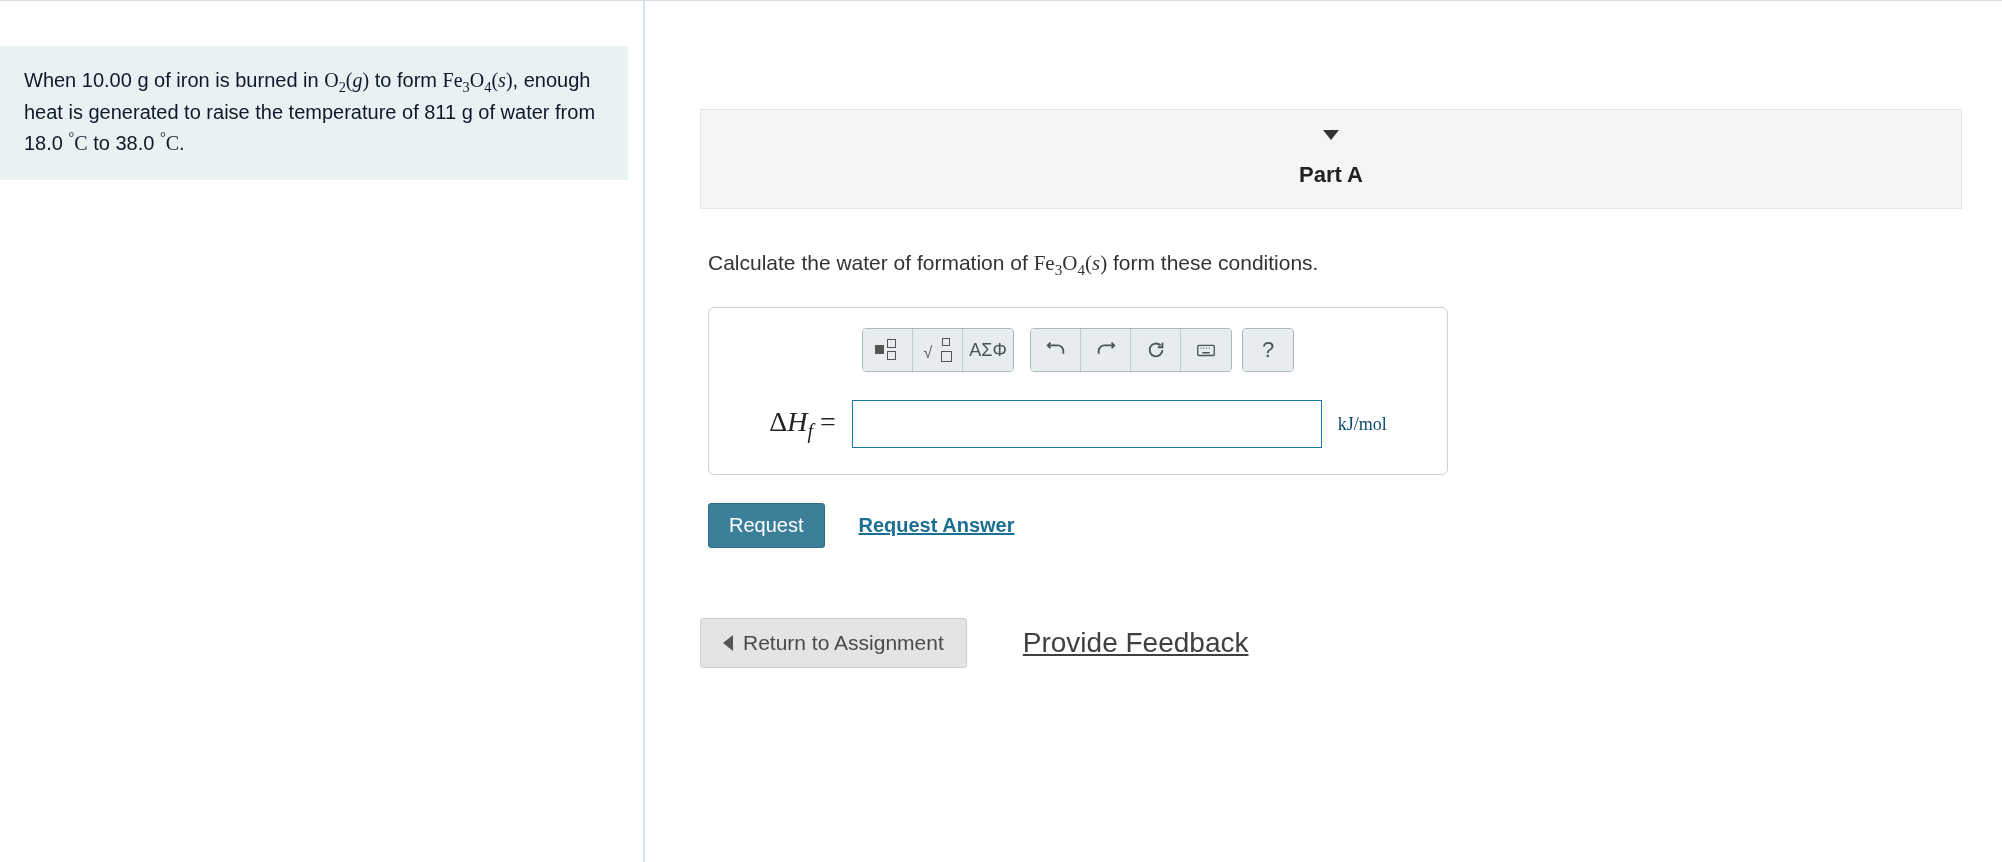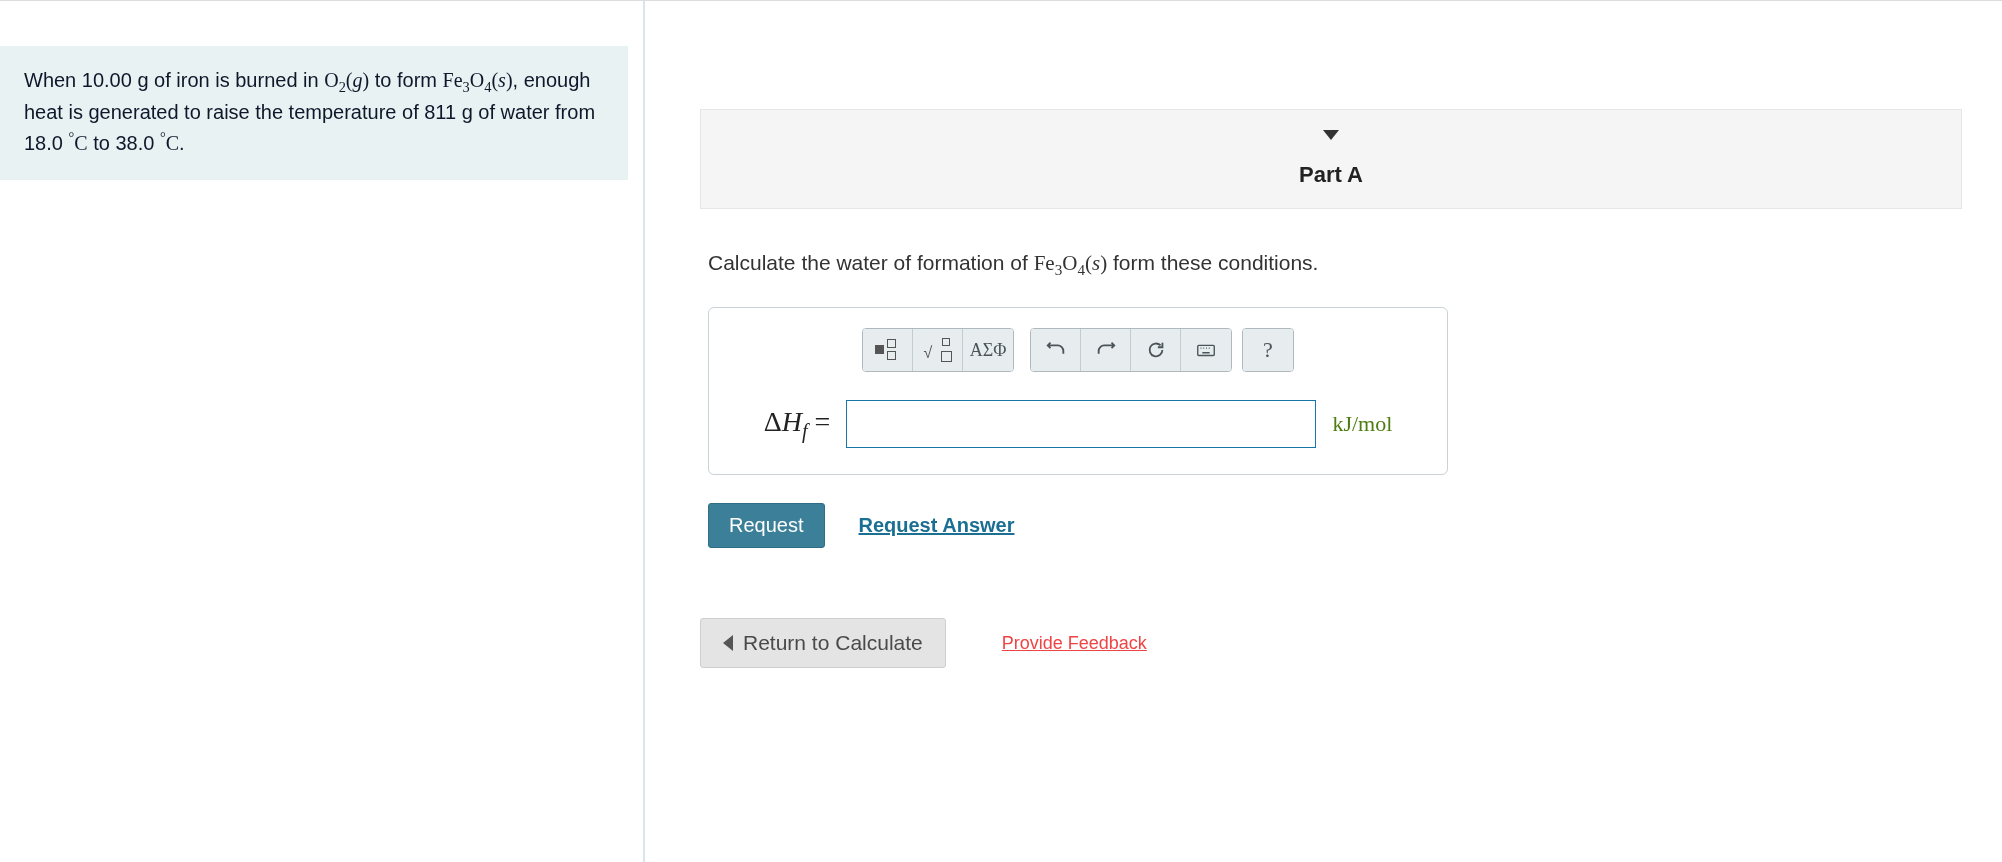--- a/index.html
+++ b/index.html
@@ -87,21 +87,21 @@
     align-items: center;
     justify-content: center;
     font-size: 18px;
     color: #4a5459;
     cursor: pointer;
   }
   .tool-btn:last-child { border-right: none; }
   .tool-group.single { margin-left: 10px; }
   .tool-group.spaced { margin-left: 16px; }
   .tool-btn svg { width: 22px; height: 22px; }
-  .tool-btn .glyph { font-family: Liberation Serif, serif; }
+  .tool-btn .glyph { font-family: Liberation Sans, sans-serif; }
   .tool-btn.template-icon { position: relative; }
   .template-ico {
     width: 26px; height: 22px; position: relative;
   }
   .template-ico .sq { position: absolute; width: 9px; height: 9px; border: 1px solid #555; }
   .template-ico .sq.fill { background:#555; }
   .math-toolbox {
     width: 28px; height: 24px; position: relative;
   }
   .math-toolbox .small-sq { position:absolute; width:8px; height:8px; border:1px solid #555; top:0; right:2px; }
@@ -123,22 +123,22 @@
     width: 470px;
     height: 48px;
     border: 1px solid #1877a8;
     background: #fff;
     padding: 0 10px;
     font-size: 20px;
     outline: none;
   }
   .units {
     font-family: "Times New Roman", serif;
-    font-size: 22px;
-    color: #4d7c0f;
+    font-size: 18px;
+    color: #0c4a6e;
     white-space: nowrap;
   }
   .actions {
     margin: 28px 0 0 8px;
     display: flex;
     align-items: center;
     gap: 34px;
   }
   .submit-btn {
     background: #3b7f99;
@@ -174,22 +174,22 @@
     align-items: center;
     gap: 10px;
   }
   .chevron-left {
     width:0;height:0;
     border-top:8px solid transparent;
     border-bottom:8px solid transparent;
     border-right:10px solid #555;
   }
   .feedback-link {
-    color: #ef4444;
-    font-size: 18px;
+    color: #404040;
+    font-size: 28px;
     text-decoration: underline;
     cursor: pointer;
     text-align: center;
   }
   sub { font-size: 0.72em; vertical-align: sub; }
   sup { font-size: 0.72em; vertical-align: super; }
   .serif { font-family: "Times New Roman", serif; }
   .ital { font-style: italic; }
 </style>
 </head>
@@ -279,19 +279,19 @@
     </div>
 
     <div class="actions">
       <button class="submit-btn">Request</button>
       <span class="link">Request Answer</span>
     </div>
 
     <div class="footer">
       <button class="return-btn">
         <span class="chevron-left"></span>
-        <span>Return to Calculate</span>
+        <span>Return to Assignment</span>
       </button>
       <span class="feedback-link">Provide Feedback</span>
     </div>
 
   </div>
 </div>
 
 </body></html>

